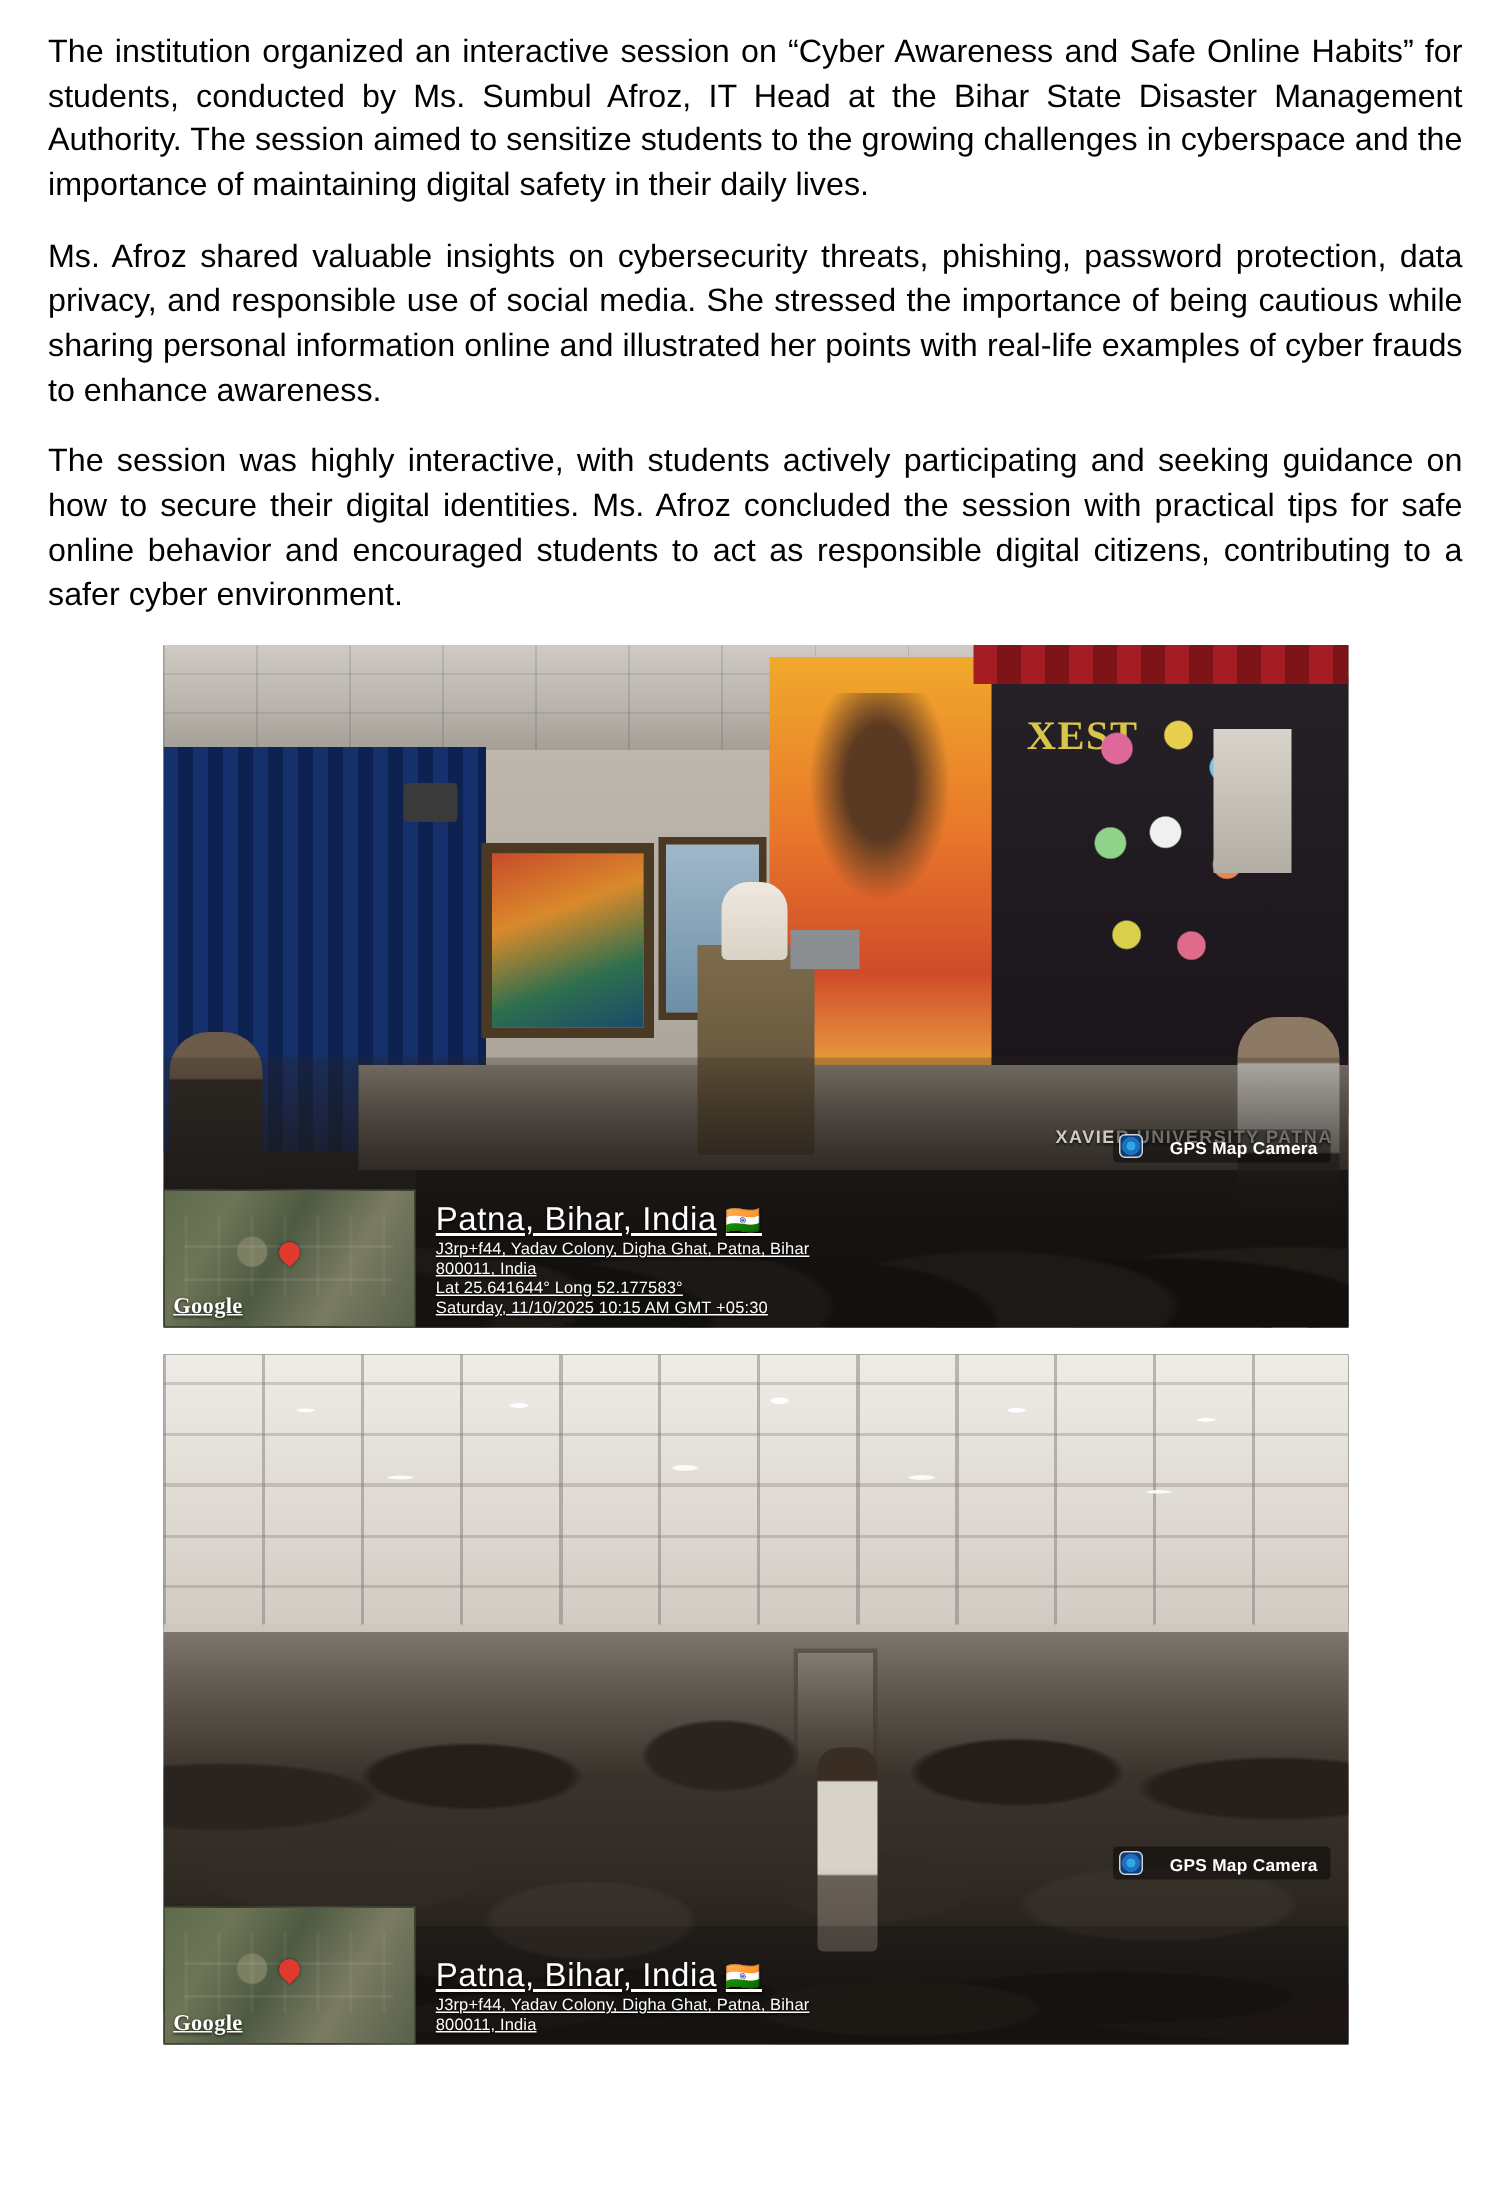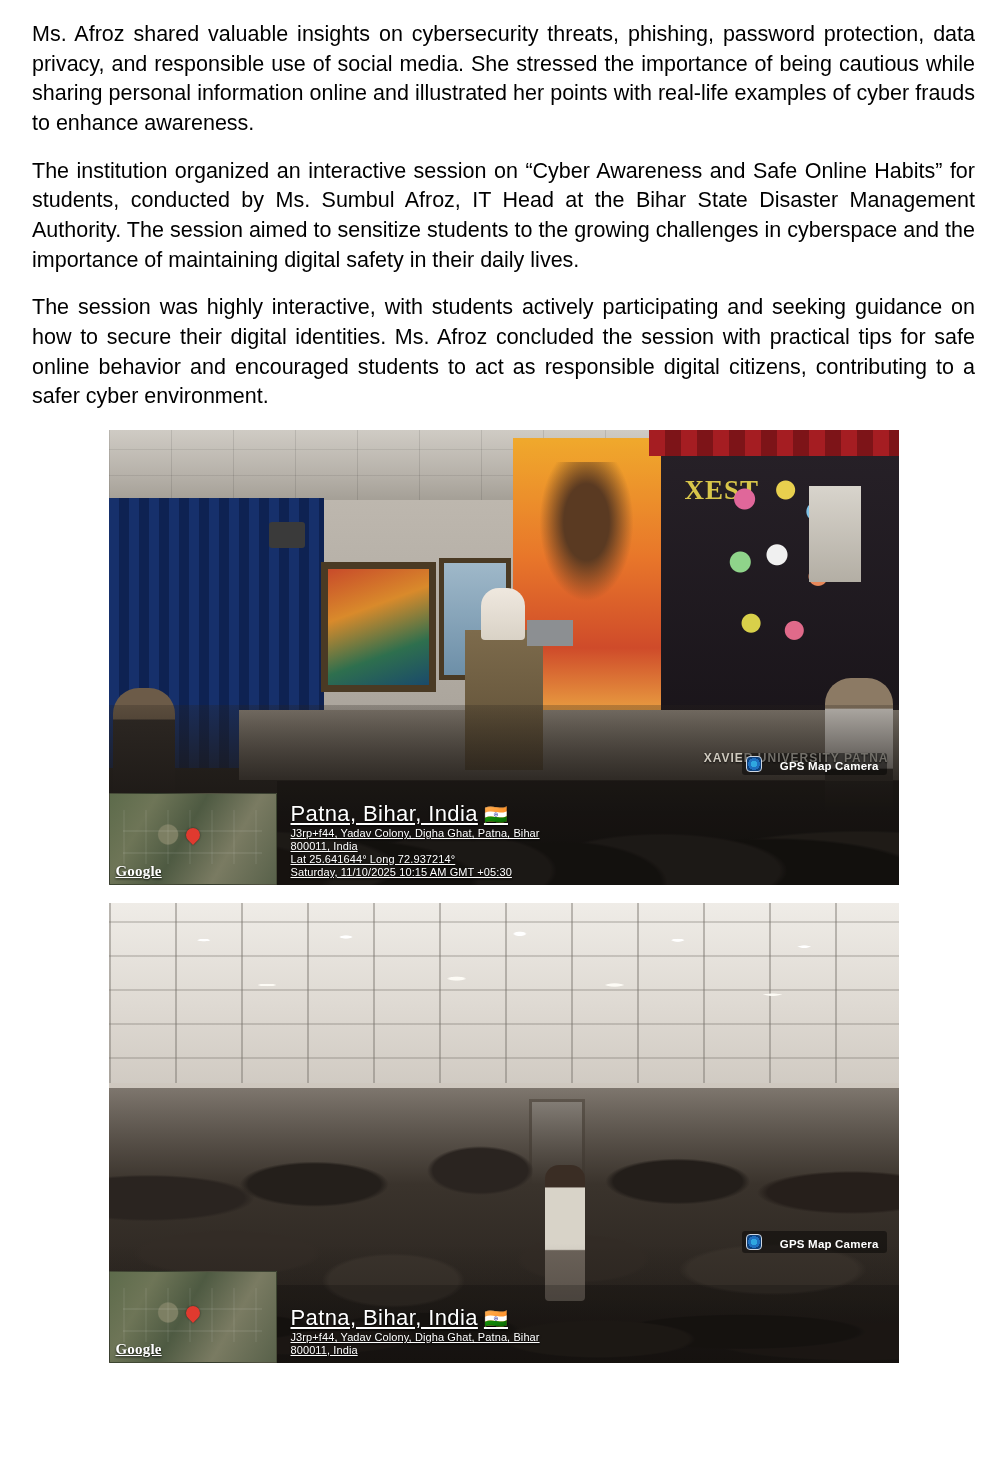--- a/index.html
+++ b/index.html
@@ -351,22 +351,22 @@
       radial-gradient(ellipse at 95% 82%, #211c18 0 13%, rgba(0,0,0,0) 14%),
       linear-gradient(180deg, rgba(0,0,0,0) 0%, rgba(10,8,7,0.35) 100%);
   }
 </style>
 </head>
 <body>
 
 <div class="page">
 
 
+  <p class="para">The institution organized an interactive session on “Cyber Awareness and Safe Online Habits” for students, conducted by Ms. Sumbul Afroz, IT Head at the Bihar State Disaster Management Authority. The session aimed to sensitize students to the growing challenges in cyberspace and the importance of maintaining digital safety in their daily lives.</p>
   <p class="para">Ms. Afroz shared valuable insights on cybersecurity threats, phishing, password protection, data privacy, and responsible use of social media. She stressed the importance of being cautious while sharing personal information online and illustrated her points with real-life examples of cyber frauds to enhance awareness.</p>
-  <p class="para">The institution organized an interactive session on “Cyber Awareness and Safe Online Habits” for students, conducted by Ms. Sumbul Afroz, IT Head at the Bihar State Disaster Management Authority. The session aimed to sensitize students to the growing challenges in cyberspace and the importance of maintaining digital safety in their daily lives.</p>
   <p class="para">The session was highly interactive, with students actively participating and seeking guidance on how to secure their digital identities. Ms. Afroz concluded the session with practical tips for safe online behavior and encouraged students to act as responsible digital citizens, contributing to a safer cyber environment.</p>
 
   <div class="photos">
 
     <div class="photo photo-1">
       <div class="p1-ceiling"></div>
       <div class="p1-wall"></div>
       <div class="p1-curtain"></div>
       <div class="p1-projector"></div>
       <div class="p1-portrait"></div>
@@ -395,21 +395,21 @@
 
       <div class="gps-overlay">
         <div class="gps-map">
           <span class="gps-pin"></span>
           <span class="gps-google">Google</span>
         </div>
         <div class="gps-text">
           <div class="gps-city"><span>Patna, Bihar, India</span><span class="gps-flag">🇮🇳</span></div>
           <div class="gps-line">J3rp+f44, Yadav Colony, Digha Ghat, Patna, Bihar</div>
           <div class="gps-line">800011, India</div>
-          <div class="gps-line">Lat 25.641644° Long 72.937214°</div>
+          <div class="gps-line">Lat 25.641644° Long 52.177583°</div>
           <div class="gps-line">Saturday, 11/10/2025 10:15 AM GMT +05:30</div>
         </div>
       </div>
     </div>
 
     <div class="photo photo-2">
       <div class="p2-ceiling"></div>
       <div class="p2-lights"></div>
       <div class="p2-wall"></div>
       <div class="p2-door"></div>

